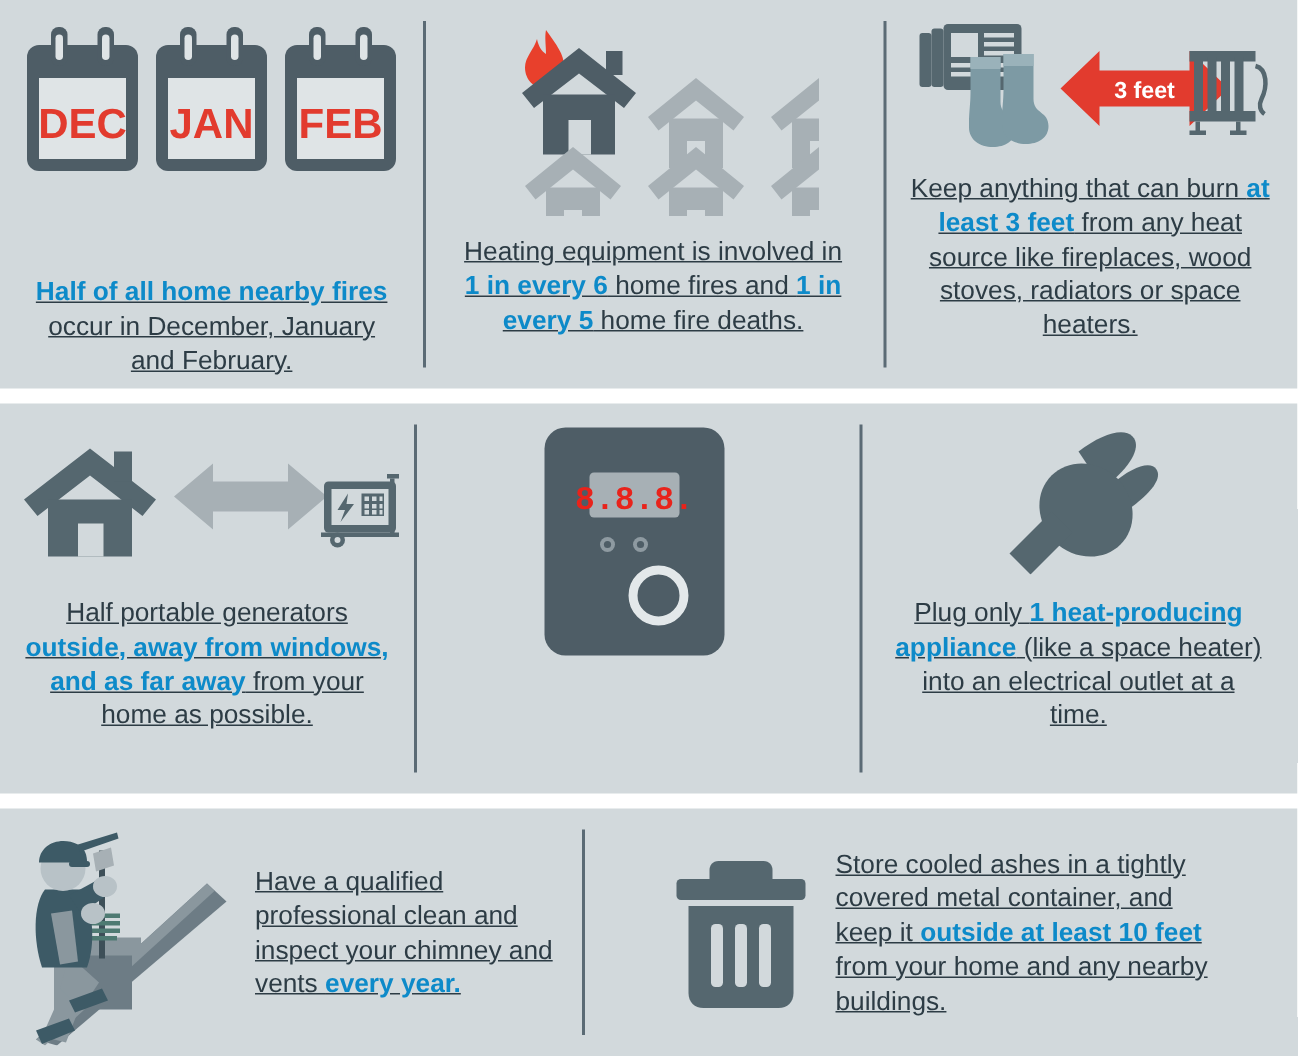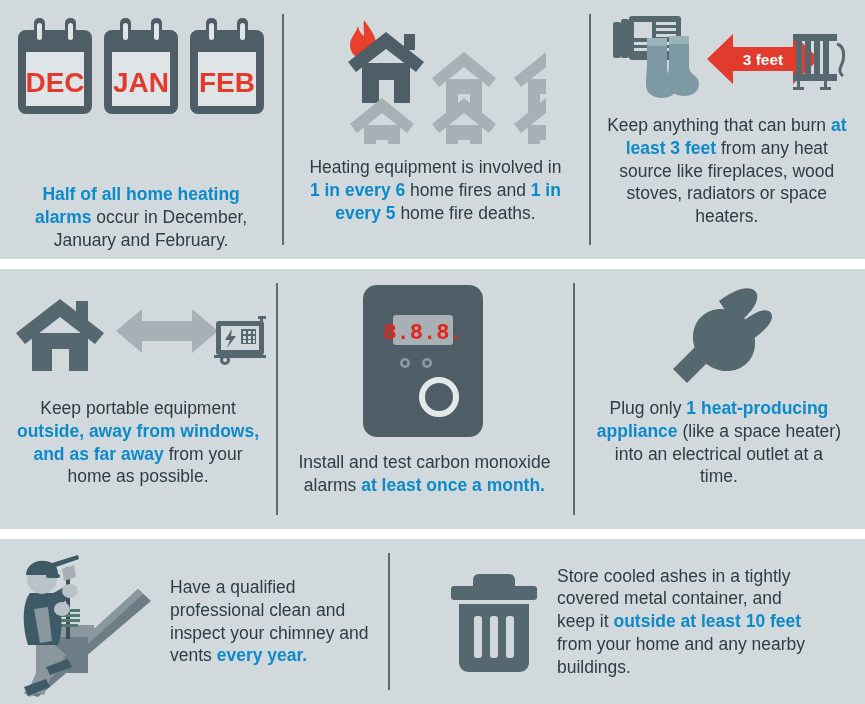--- a/index.html
+++ b/index.html
@@ -23,20 +23,21 @@
   .row-2{height:260px;margin-top:10px;}
   .row-3{height:165px;margin-top:10px;}
 
   .panel{
     position:relative;
     box-sizing:border-box;
     display:flex;
     flex-direction:column;
     align-items:center;
     padding:14px 10px 8px 10px;
+    text-decoration:underline;
   }
   .panel + .panel::before{
     content:"";
     position:absolute;
     left:0;top:14px;bottom:14px;
     width:2px;background:#5b6b75;
   }
   .r1-p1{width:291px;gap:45px;}
   .r1-p2{width:316px;}
   .r1-p3{width:285px;}
@@ -115,21 +116,21 @@
             <rect x="188" y="38" width="58" height="54" fill="#dfe4e6"></rect>
             <rect x="196" y="4" width="11" height="26" rx="5" fill="#4e5d66"></rect>
             <rect x="199" y="9" width="5" height="17" rx="2.5" fill="#dfe4e6"></rect>
             <rect x="227" y="4" width="11" height="26" rx="5" fill="#4e5d66"></rect>
             <rect x="230" y="9" width="5" height="17" rx="2.5" fill="#dfe4e6"></rect>
             <text x="217" y="78" font-family="Liberation Sans, sans-serif" font-size="28" font-weight="bold" fill="#e23b2e" text-anchor="middle">FEB</text>
           </g>
         </svg>
       </div>
       <div class="caption">
-        <b>Half of all home heating alarms</b>
+        <b>Half of all home nearby fires</b>
         <span>occur in December, January and February.</span>
       </div>
     </div>
 
     <div class="panel r1-p2">
       <div class="art">
         <svg width="222" height="130" viewBox="0 0 222 130" aria-hidden="true">
           <g transform="translate(0,0)">
 
             <path d="M40 6 C 47 16, 52 22, 52 30 C 52 39, 46 45, 39 45 C 32 45, 26 39, 26 31 C 26 24, 32 19, 34 12 C 35 17, 37 20, 40 22 C 40 16, 39 11, 40 6 Z" fill="#e8402c"></path>
@@ -263,40 +264,37 @@
             </g>
             <rect x="204" y="72" width="52" height="3"></rect>
             <circle cx="215" cy="77" r="5"></circle>
             <circle cx="215" cy="77" r="2" fill="#d2d9dc"></circle>
             <rect x="248" y="33" width="8" height="3"></rect>
             <rect x="250" y="36" width="3" height="38"></rect>
           </g>
         </svg>
       </div>
       <div class="caption">
-        <span>Keep portable equipment </span><b>outside, away from windows, and as far away</b><span> from your home as possible.</span>
+        <span>Half portable generators </span><b>outside, away from windows, and as far away</b><span> from your home as possible.</span>
       </div>
     </div>
 
     <div class="panel r2-p2">
       <div class="art">
         <svg width="126" height="156" viewBox="0 0 126 156" aria-hidden="true">
           <rect x="2" y="2" width="120" height="152" rx="14" fill="#4e5d66"></rect>
           <rect x="32" y="32" width="60" height="30" rx="3" fill="#a7b0b5"></rect>
           <text x="62" y="56" font-family="Liberation Mono, monospace" font-size="22" font-weight="bold" fill="#e8231b" text-anchor="middle">8.8.8.</text>
           <circle cx="44" cy="80" r="5" fill="#8e9aa1"></circle>
           <circle cx="44" cy="80" r="2.4" fill="#4e5d66"></circle>
           <circle cx="66" cy="80" r="5" fill="#8e9aa1"></circle>
           <circle cx="66" cy="80" r="2.4" fill="#4e5d66"></circle>
           <circle cx="78" cy="114" r="17" fill="none" stroke="#e3e8ea" stroke-width="6"></circle>
         </svg>
       </div>
-      <div class="caption">
-        <span>Install and test carbon monoxide alarms </span><b>at least once a month.</b>
-      </div>
     </div>
 
     <div class="panel r2-p3">
       <div class="art">
         <svg width="108" height="100" viewBox="0 0 108 100" aria-hidden="true">
           <g fill="#55676f">
             <path d="M54 18 C70 6 84 2 90 8 C96 14 90 26 76 38 L62 30 Z"></path>
             <path d="M76 40 C90 28 102 24 106 30 C110 36 102 46 88 56 L76 48 Z"></path>
             <path d="M36 34 C48 22 68 24 80 36 C92 48 94 68 82 80 C70 92 50 90 38 78 C26 66 24 46 36 34 Z"></path>
             <path d="M36 58 L8 86 L22 100 L50 72 Z"></path>

